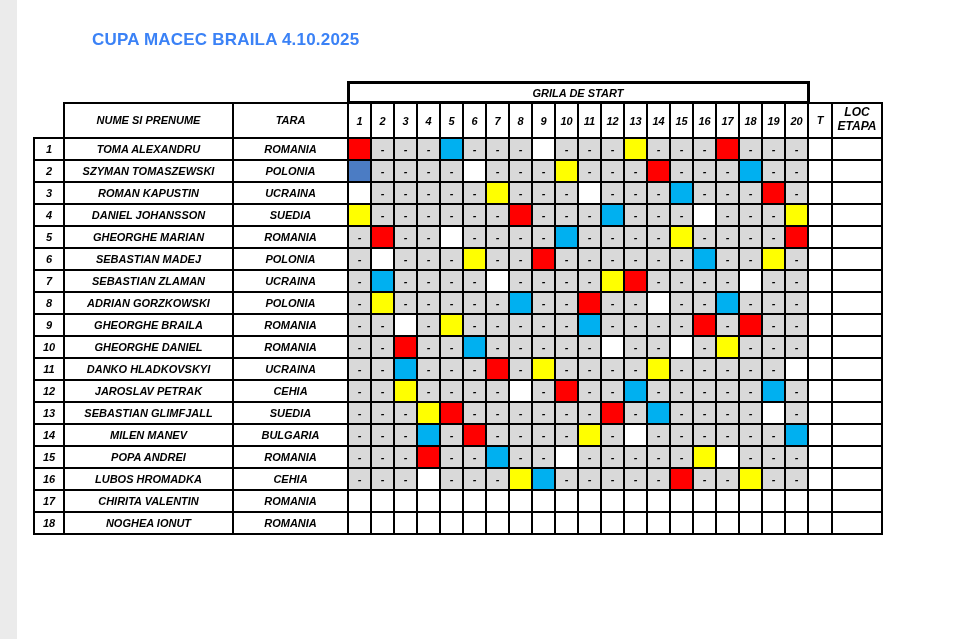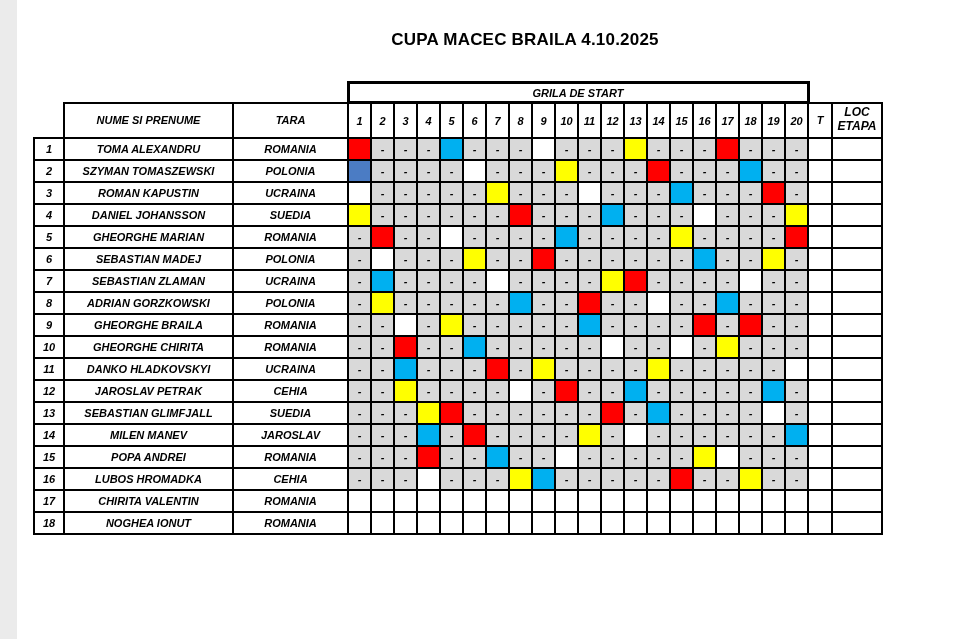--- a/index.html
+++ b/index.html
@@ -4,21 +4,21 @@
 <style>
   html,body { margin:0; padding:0; }
   body {
     width:958px; height:639px; position:relative;
     background:#ffffff; font-family:"Liberation Sans", sans-serif;
     overflow:hidden;
   }
   .left-strip { position:absolute; left:0; top:0; width:17px; height:639px; background:#ebebeb; }
   .title {
     position:absolute; top:30px; left:92px; right:0;
-    text-align:center; font-weight:bold; font-size:17px; color:#000000;
+    font-weight:bold; font-size:17px; color:#3b82f6;
     letter-spacing:0.2px;
   }
   table.grid {
     position:absolute; left:33px; top:81px;
     border-collapse:collapse; table-layout:fixed;font-style:italic;
   }
   table.grid td {
     border:2px solid #000; padding:0; margin:0;
     text-align:center; vertical-align:middle;
     font-weight:bold; color:#000; overflow:hidden; white-space:nowrap;
@@ -348,21 +348,21 @@
         <td class="h-red thick"></td>
         <td class="h-gray">-</td>
         <td class="h-red thick"></td>
         <td class="h-gray">-</td>
         <td class="h-gray">-</td>
         <td class="blank"></td>
         <td class="blank"></td>
       </tr>
       <tr class="r">
         <td class="numcol">10</td>
-        <td>GHEORGHE CHIRITA</td>
+        <td>GHEORGHE DANIEL</td>
         <td>ROMANIA</td>
         <td class="h-gray">-</td>
         <td class="h-gray">-</td>
         <td class="h-red thick"></td>
         <td class="h-gray">-</td>
         <td class="h-gray">-</td>
         <td class="h-cyan thick"></td>
         <td class="h-gray">-</td>
         <td class="h-gray">-</td>
         <td class="h-gray">-</td>
@@ -457,21 +457,21 @@
         <td class="h-gray">-</td>
         <td class="h-gray">-</td>
         <td class="h-white"></td>
         <td class="h-gray">-</td>
         <td class="blank"></td>
         <td class="blank"></td>
       </tr>
       <tr class="r">
         <td class="numcol">14</td>
         <td>MILEN MANEV</td>
-        <td>JAROSLAV</td>
+        <td>BULGARIA</td>
         <td class="h-gray">-</td>
         <td class="h-gray">-</td>
         <td class="h-gray">-</td>
         <td class="h-cyan thick"></td>
         <td class="h-gray">-</td>
         <td class="h-red thick"></td>
         <td class="h-gray">-</td>
         <td class="h-gray">-</td>
         <td class="h-gray">-</td>
         <td class="h-gray">-</td>

